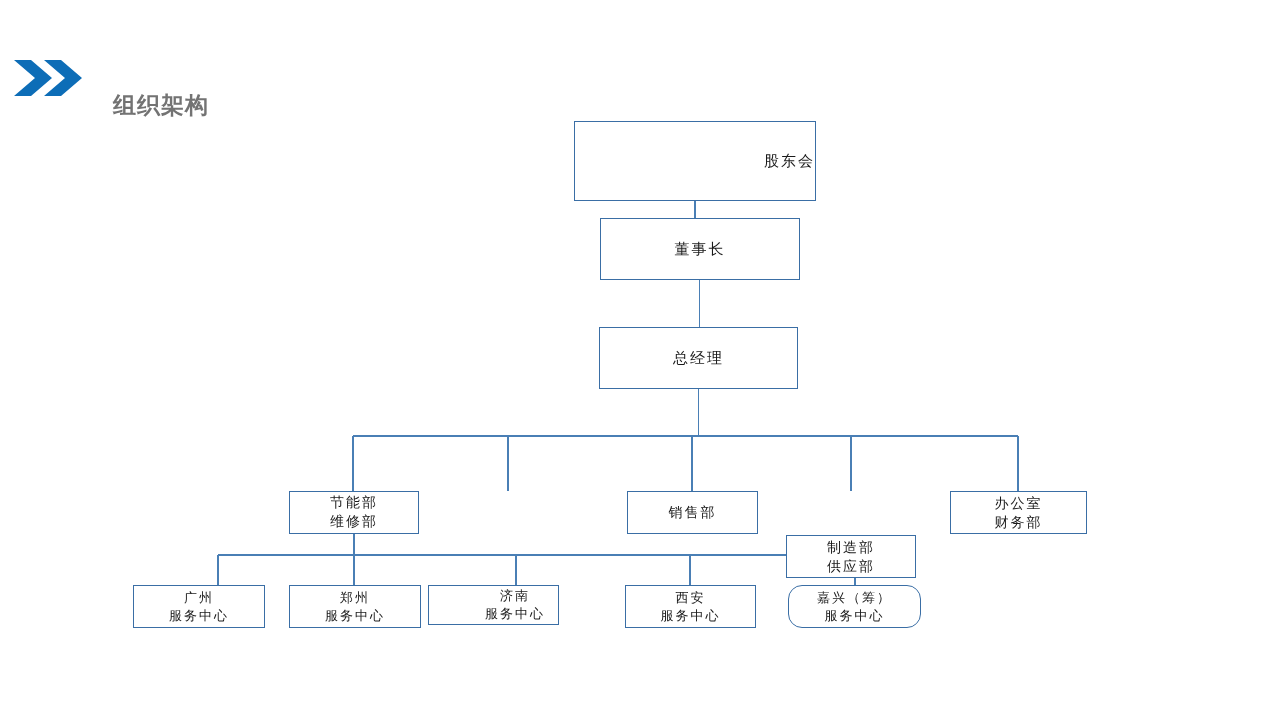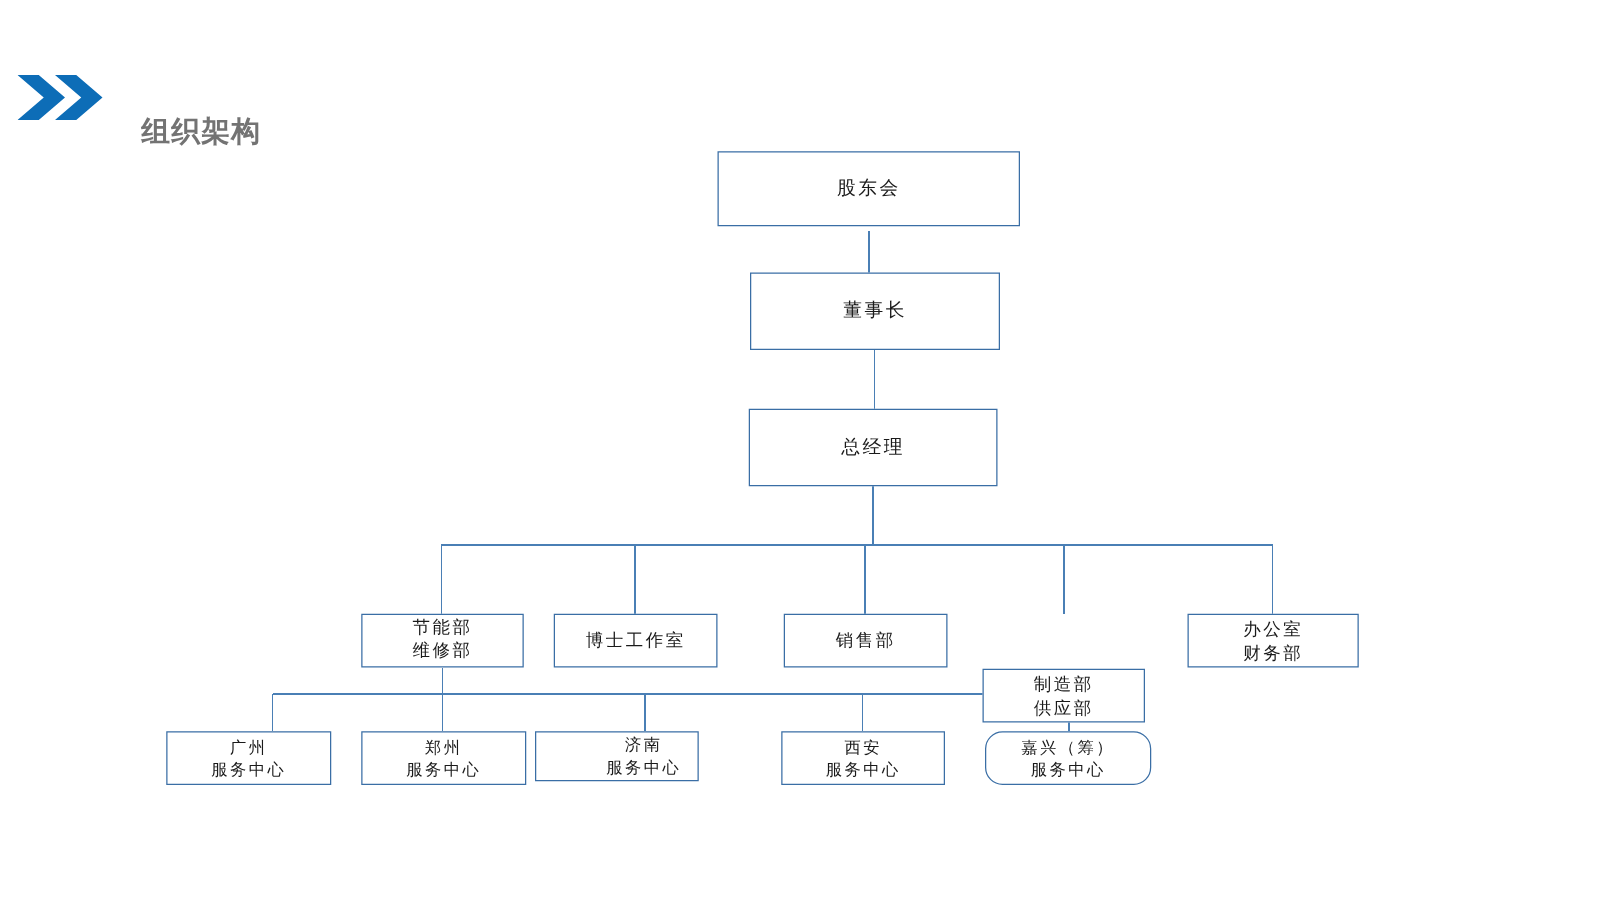--- a/index.html
+++ b/index.html
@@ -132,40 +132,37 @@
       <line x1="218" y1="555" x2="855" y2="555"></line>
 
       <line x1="218" y1="555" x2="218" y2="585"></line>
       <line x1="354" y1="555" x2="354" y2="585"></line>
       <line x1="516" y1="555" x2="516" y2="585"></line>
       <line x1="690" y1="555" x2="690" y2="585"></line>
       <line x1="855" y1="555" x2="855" y2="585"></line>
     </g>
   </svg>
 
-  <div class="node level-exec" style="left:574px; top:121px; width:242px; height:60px;">
+  <div class="node level-exec" style="left:574px; top:121px; width:242px; height:80px;align-items:flex-end;">
     <span class="line">股东会</span>
   </div>
 
   <div class="node level-exec" style="left:600px; top:218px; width:200px; height:62px;">
     <span class="line">董事长</span>
   </div>
 
   <div class="node level-exec" style="left:599px; top:327px; width:199px; height:62px;">
     <span class="line">总经理</span>
   </div>
 
   <div class="node level-dept" style="left:289px; top:491px; width:130px; height:43px;font-family:Liberation Mono, monospace;">
     <span class="line">节能部</span>
     <span class="line">维修部</span>
   </div>
 
-  <div class="node level-dept" style="left:443px; top:491px; width:131px; height:43px;">
-    <span class="line">博士工作室</span>
-  </div>
 
   <div class="node level-dept" style="left:627px; top:491px; width:131px; height:43px;">
     <span class="line">销售部</span>
   </div>
 
   <div class="node level-dept" style="left:786px; top:491px; width:130px; height:43px;margin-top:44px;">
     <span class="line">制造部</span>
     <span class="line">供应部</span>
   </div>
 

